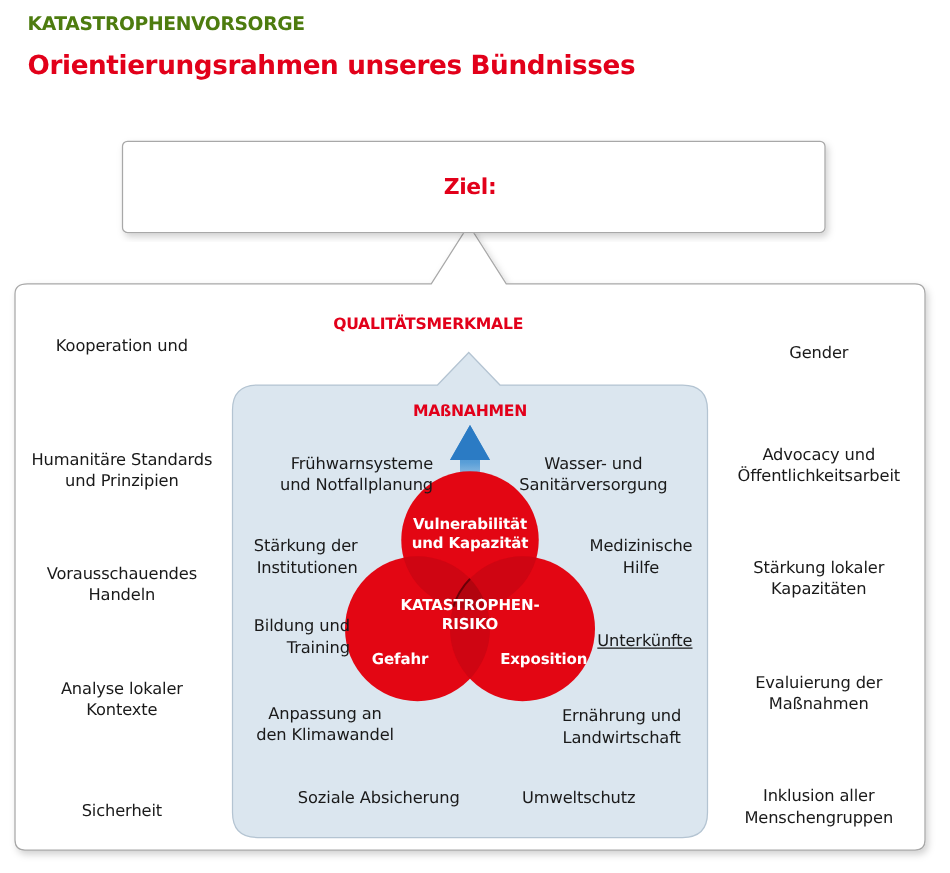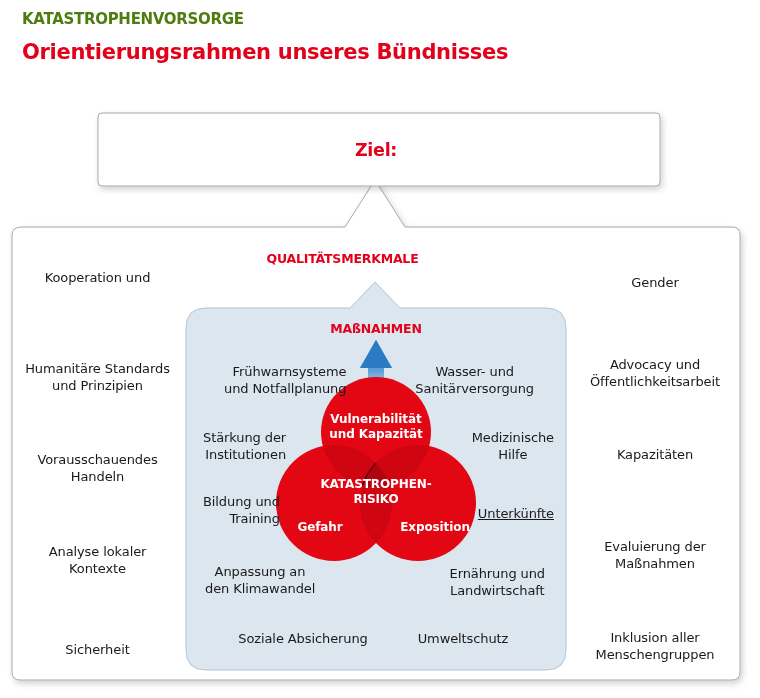--- a/index.html
+++ b/index.html
@@ -122,20 +122,21 @@
 </div>
 
 <div class="t" style="left:572px; width:166px; top:274px;">
   <div>Gender</div>
 </div>
 <div class="t" style="left:572px; width:166px; top:356px;">
   <div>Advocacy und</div>
     <div>Öffentlichkeitsarbeit</div>
 </div>
 <div class="t" style="left:572px; width:166px; top:446px;">
+  <div>Stärkung lokaler</div>
     <div>Kapazitäten</div>
 </div>
 <div class="t" style="left:572px; width:166px; top:538px;text-align:center;">
   <div>Evaluierung der</div>
     <div>Maßnahmen</div>
 </div>
 <div class="t" style="left:572px; width:166px; top:629px;">
   <div>Inklusion aller</div>
     <div>Menschengruppen</div>
 </div>

